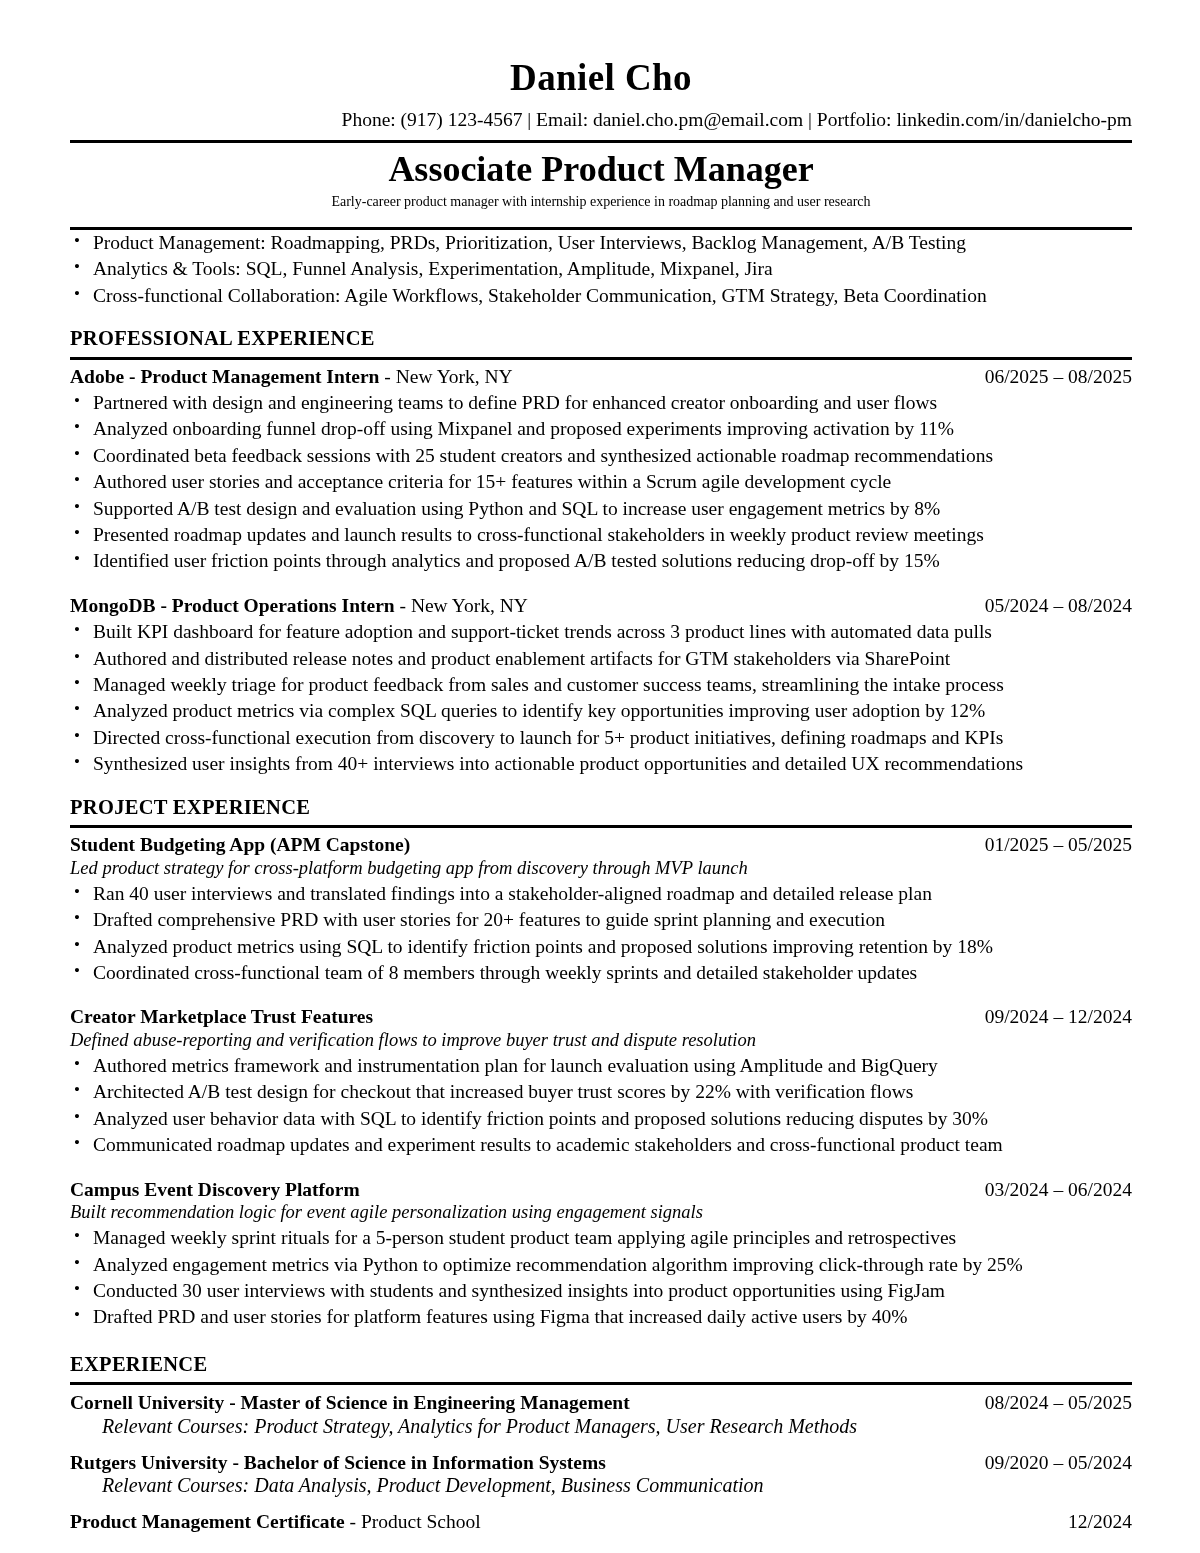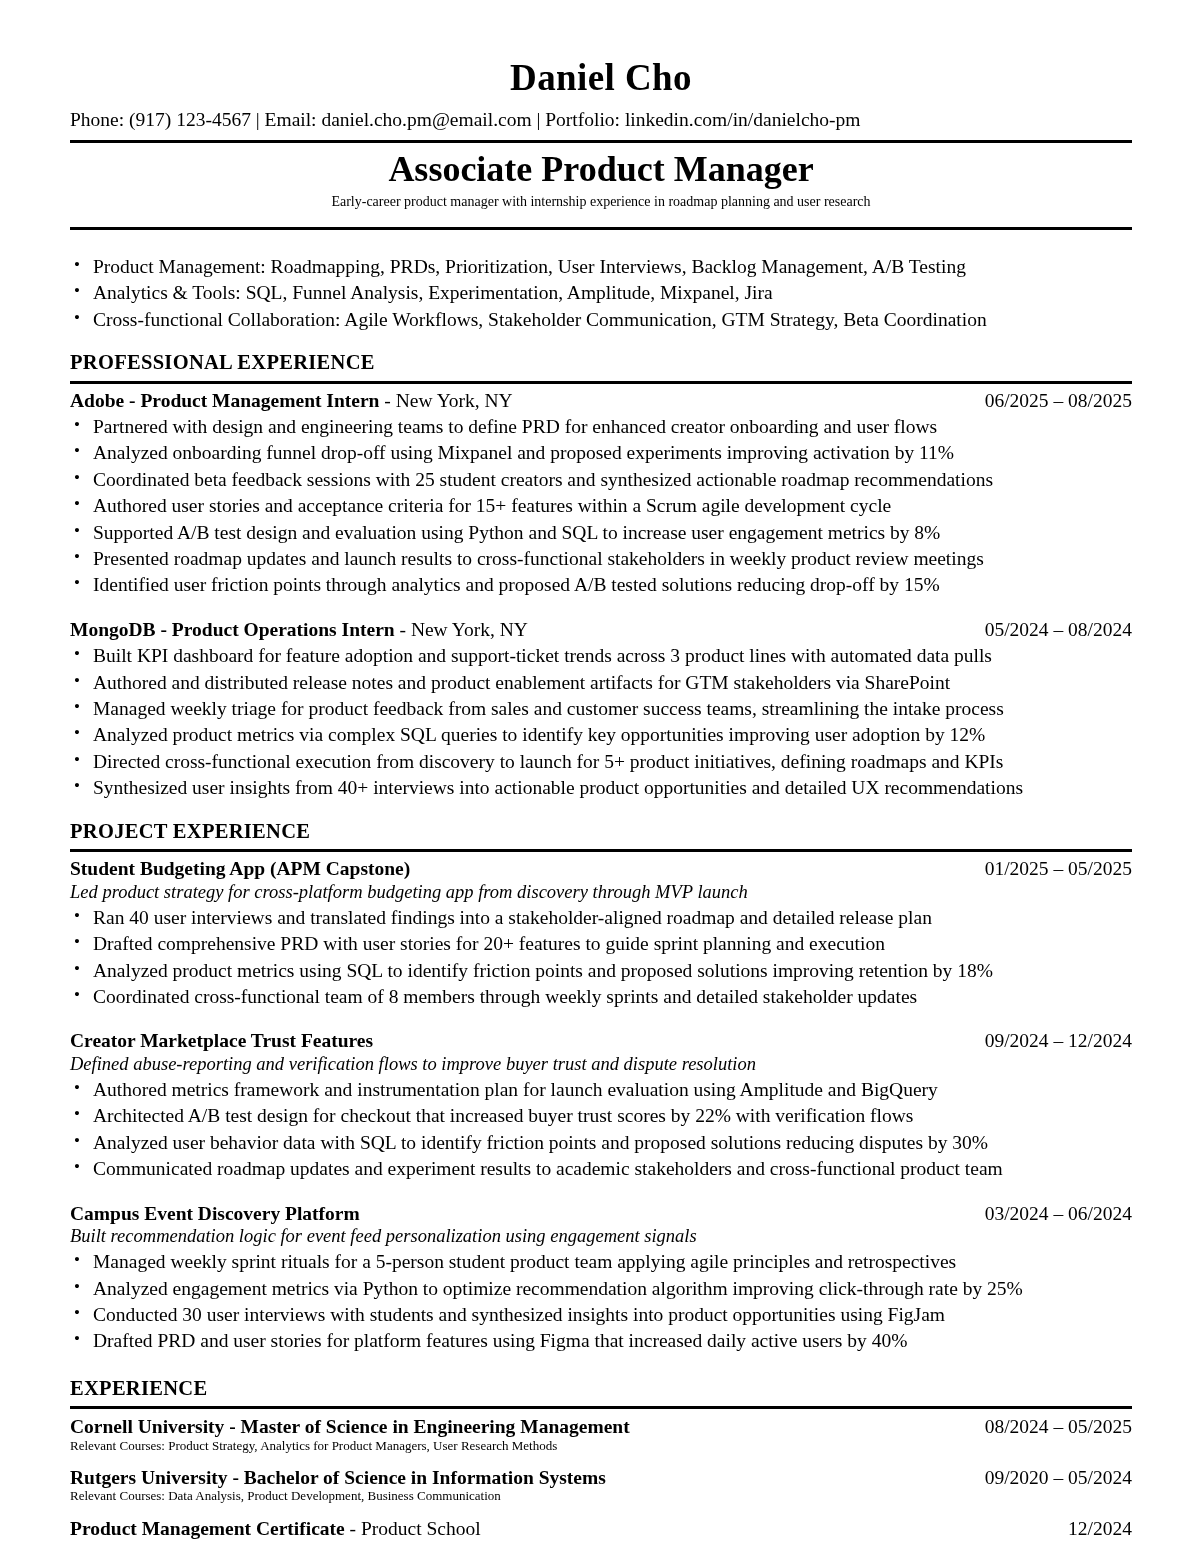--- a/index.html
+++ b/index.html
@@ -25,21 +25,21 @@
   
   .name {
     text-align: center;
     font-size: 37px;
     font-weight: bold;
     line-height: 1.08;
     letter-spacing: 0.4px;
     margin: 0 0 10px 0;
   }
   .contact {
-    text-align: left;
+    text-align: right;
     font-size: 19.5px;
     line-height: 1.2;
     margin: 0 0 9px 0;
   }
   .rule-thick {
     border: 0;
     border-top: 3px solid #000000;
     margin: 0;
     height: 0;
   }
@@ -59,21 +59,21 @@
 
   
   .section { margin-top: 0; }
   .section-heading {
     font-size: 20.5px;
     font-weight: bold;
     letter-spacing: 0.3px;
     line-height: 1.15;
     margin: 0 0 6px 0;
   }
-  .section-body { margin-top: 24px; }
+  .section-body { margin-top: 0; }
 
   
   ul.bullets {
     list-style: none;
     margin: 0;
     padding: 0;
   }
   ul.bullets li {
     position: relative;
     padding-left: 23px;
@@ -115,23 +115,25 @@
     font-style: italic;
     line-height: 1.25;
     margin: -1px 0 0 0;
   }
   .entry .bullets { margin-top: 1px; }
 
   .exp-block { margin-top: 4px; }
   .edu-block { margin-top: 5px; }
   .edu-entry + .edu-entry { margin-top: 11px; }
   .edu-courses {
-    font-size: 13px;
+    font-size: 20px;
+    font-style: italic;
     line-height: 1.25;
     margin-top: -2px;
+    margin-left: 32px;
   }
   .gap-xl { height: 22px; }
   .gap-lg { height: 18px; }
 </style>
 </head>
 <body>
 
 <div class="page">
 
   <div>
@@ -231,21 +233,21 @@
           <li>Analyzed user behavior data with SQL to identify friction points and proposed solutions reducing disputes by 30%</li>
           <li>Communicated roadmap updates and experiment results to academic stakeholders and cross-functional product team</li>
         </ul>
       </div>
 
       <div class="entry">
         <div class="entry-head">
           <div class="entry-title">Campus Event Discovery Platform</div>
           <div class="entry-dates">03/2024 – 06/2024</div>
         </div>
-        <div class="entry-sub">Built recommendation logic for event feed personalization using engagement signals</div>
+        <div class="entry-sub">Built recommendation logic for event agile personalization using engagement signals</div>
         <ul class="bullets">
           <li>Managed weekly sprint rituals for a 5-person student product team applying agile principles and retrospectives</li>
           <li>Analyzed engagement metrics via Python to optimize recommendation algorithm improving click-through rate by 25%</li>
           <li>Conducted 30 user interviews with students and synthesized insights into product opportunities using FigJam</li>
           <li>Drafted PRD and user stories for platform features using Figma that increased daily active users by 40%</li>
         </ul>
       </div>
 
     </div>
   </div>

